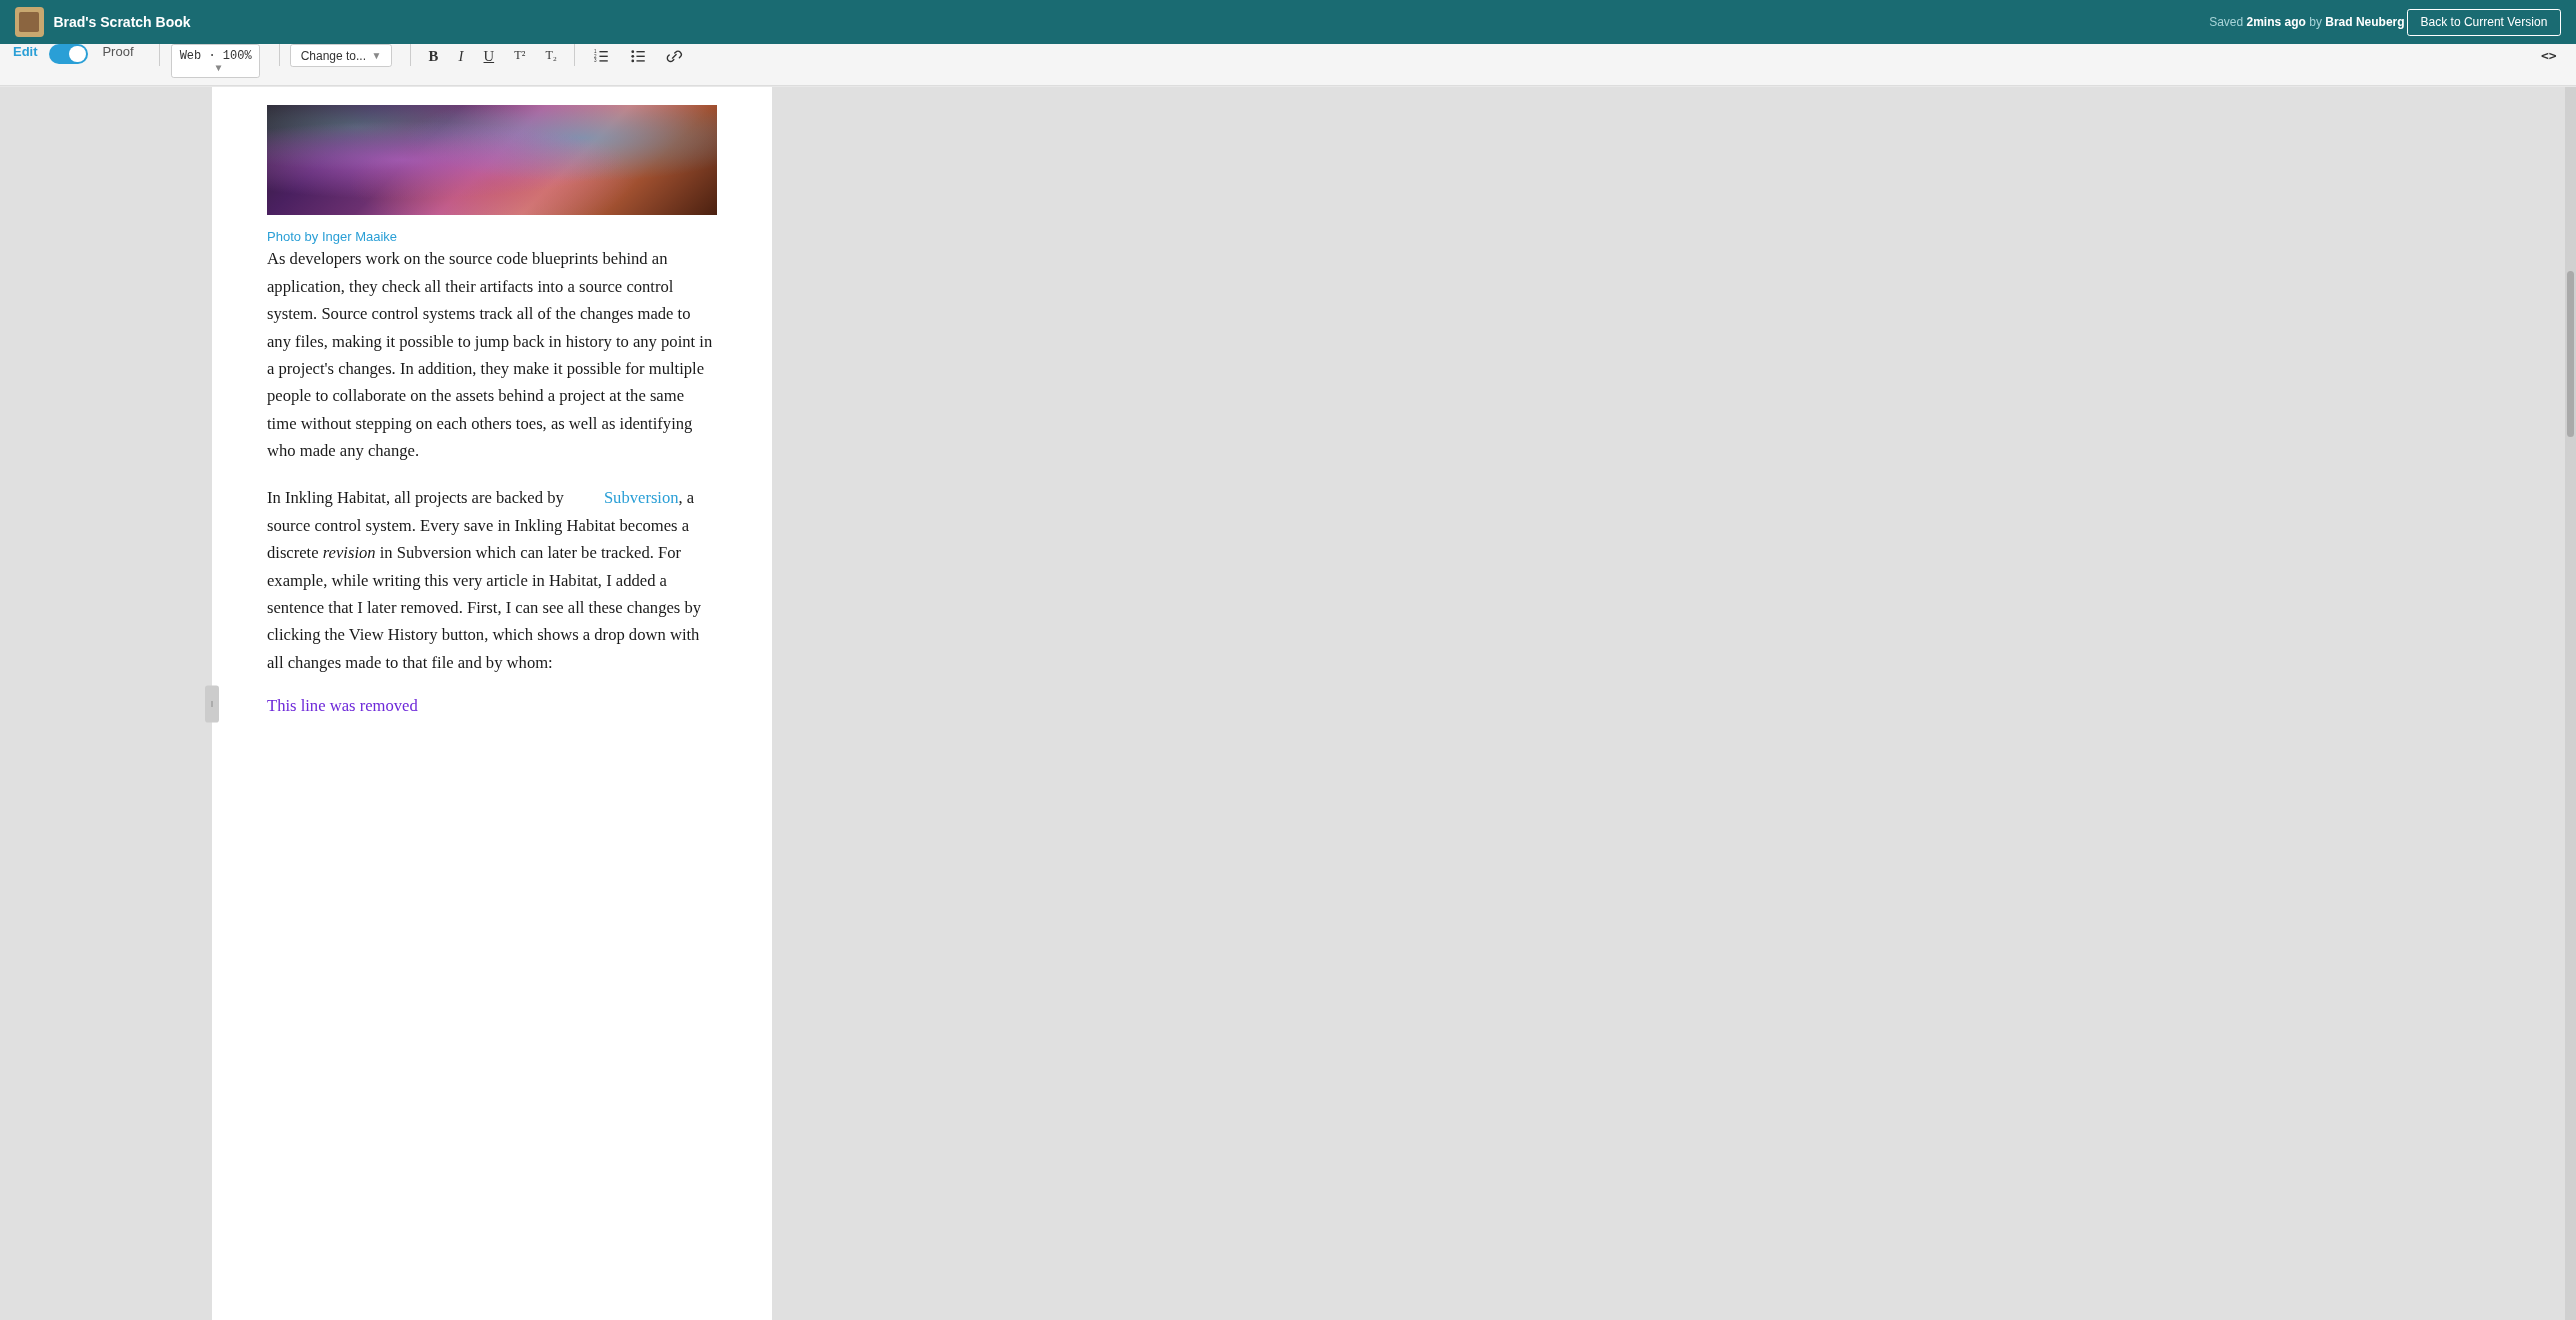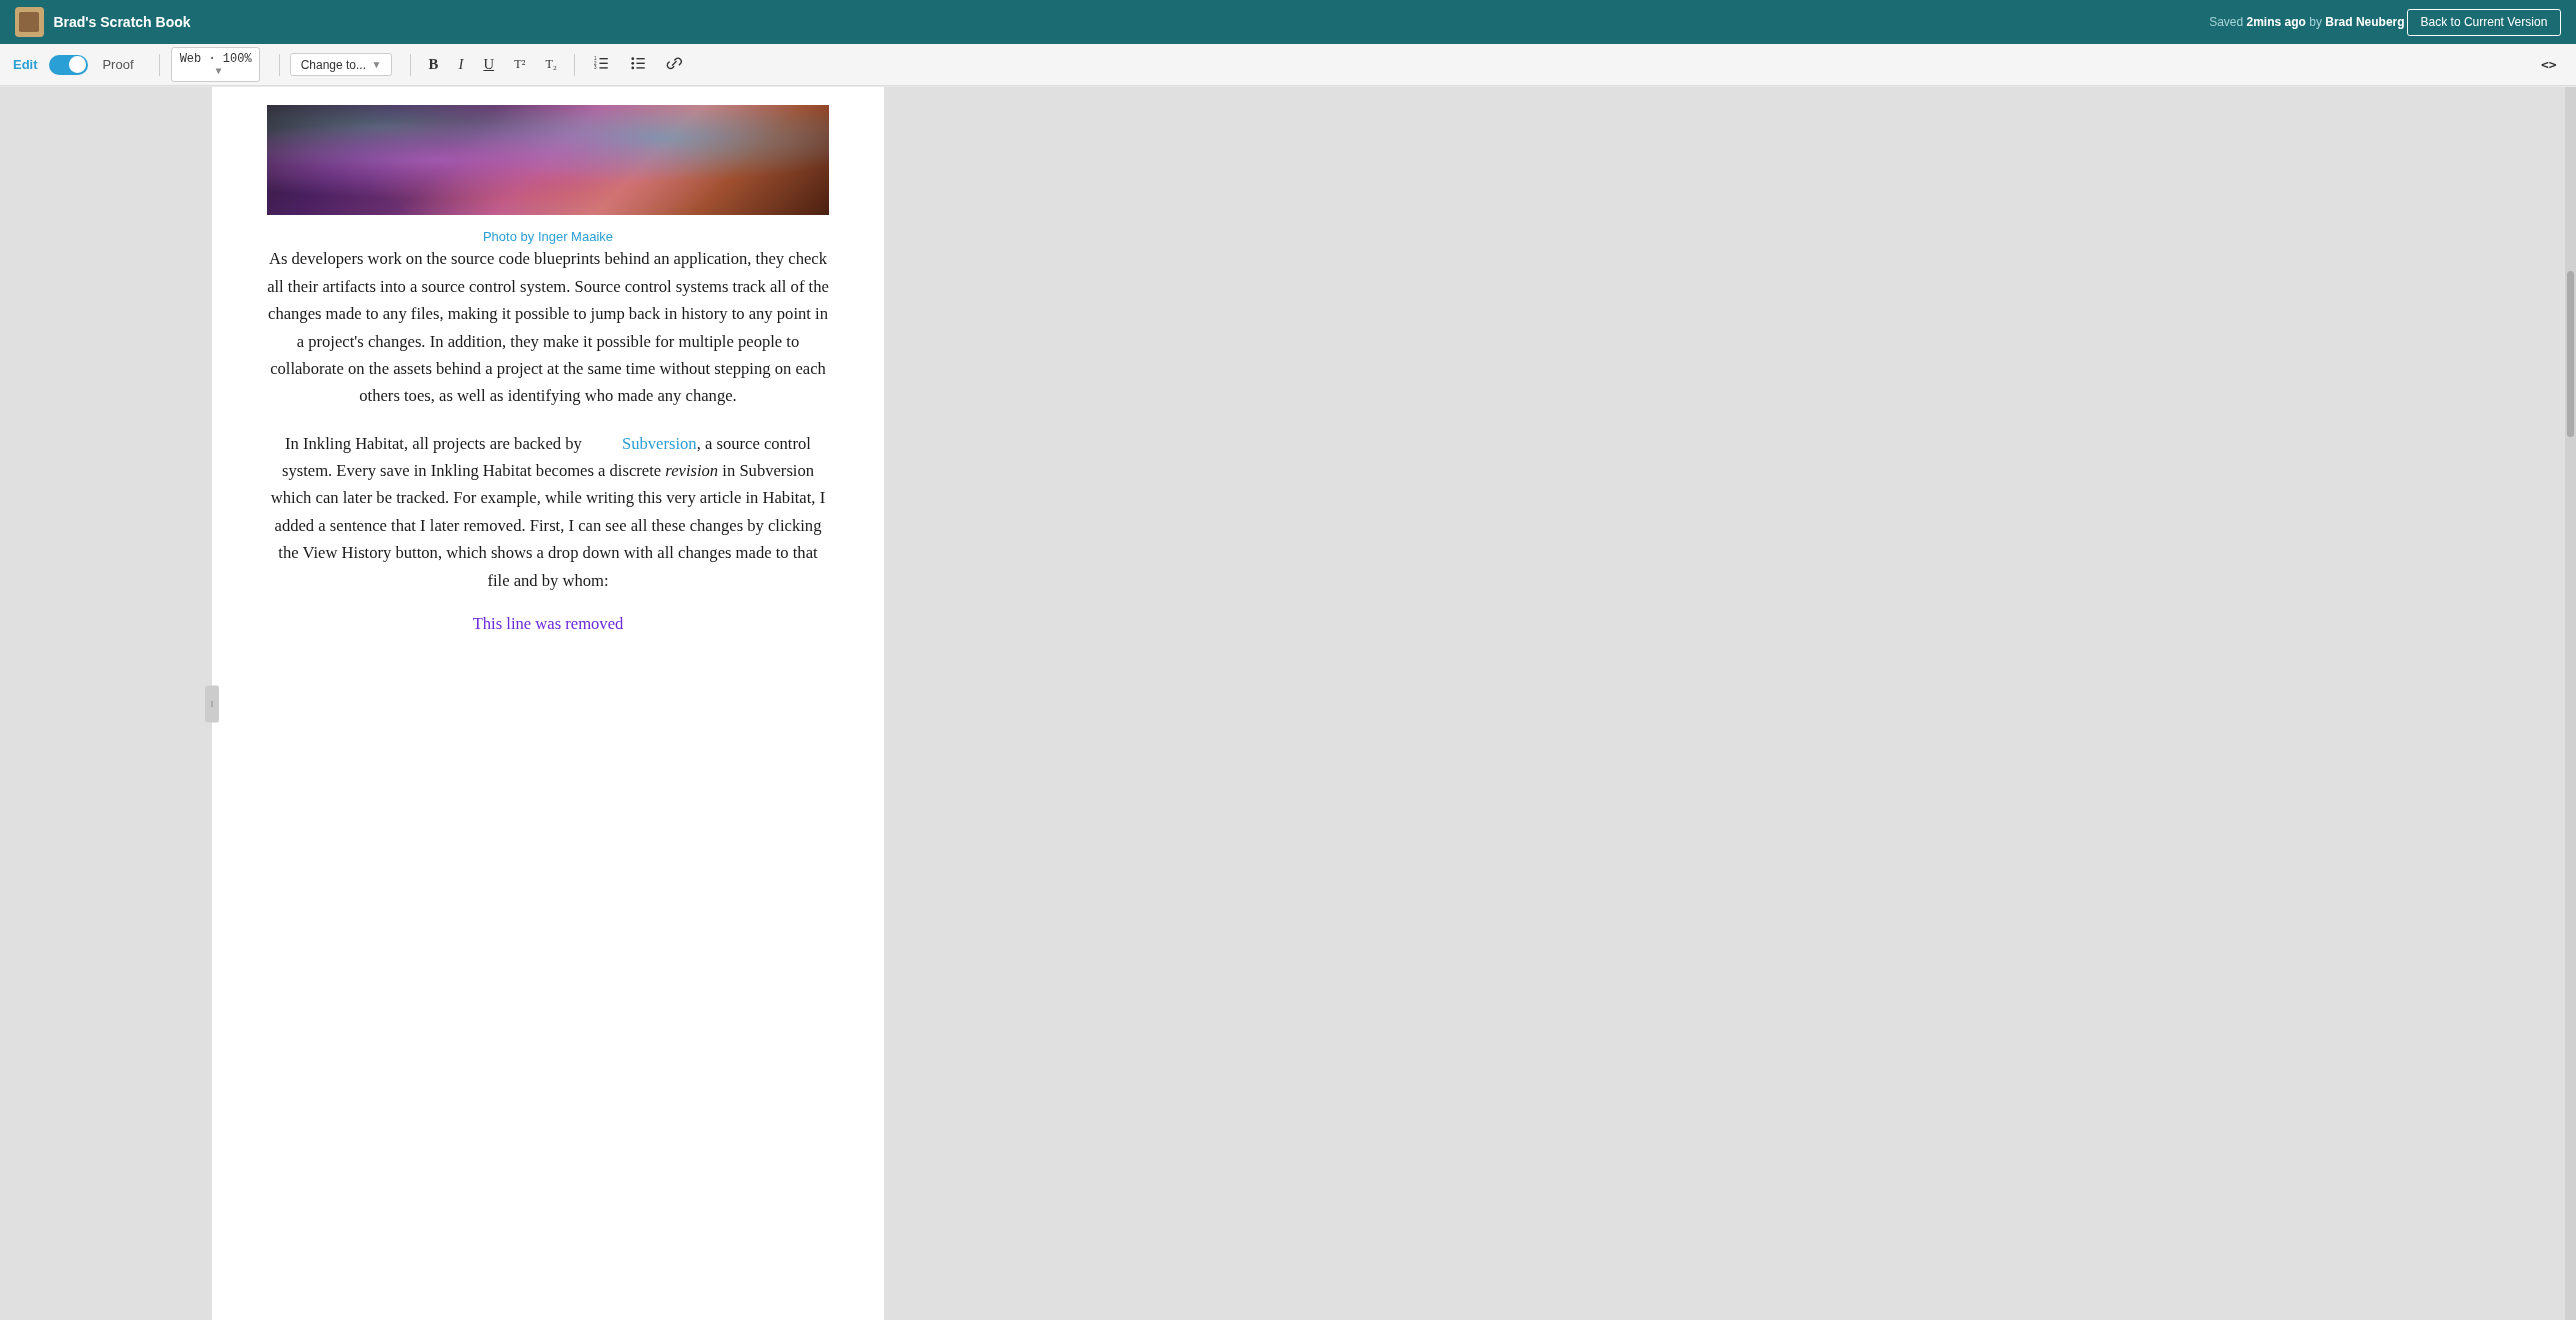--- a/index.html
+++ b/index.html
@@ -54,21 +54,21 @@
       cursor: pointer;
       border-radius: 2.8px;
     }
 
     
     #toolbar {
       background: #f5f5f5;
       border-bottom: 0.9px solid #ddd;
       height: 42px;
       display: flex;
-      align-items: center;
+      align-items: flex-start;
       padding: 0 13px;
       position: fixed;
       top: 44px; left: 0; right: 0;
       z-index: 99;
       gap: 7.4px;
     }
     #edit-label {
       color: #2a9fd6;
       font-family: Arial, sans-serif;
       font-size: 13px;
@@ -177,25 +177,24 @@
       transform: translateY(-50%);
       width: 14.7px; height: 37px;
       background: #ccc;
       border-radius: 2.8px;
       display: flex; align-items: center; justify-content: center;
       cursor: pointer; color: #888; font-size: 9.2px;
       z-index: 10;
     }
     #content-area {
       background: white;
-      width: 672px;
+      width: 560px;
       min-height: calc(100vh - 87px);
       padding: 18.4px 55px 55px 55px;
       position: relative;
-      text-align: center;
     }
     #right-panel {
       flex: 1;
       background: #e0e0e0;
     }
 
     
     #right-panel {
       position: relative;
     }

